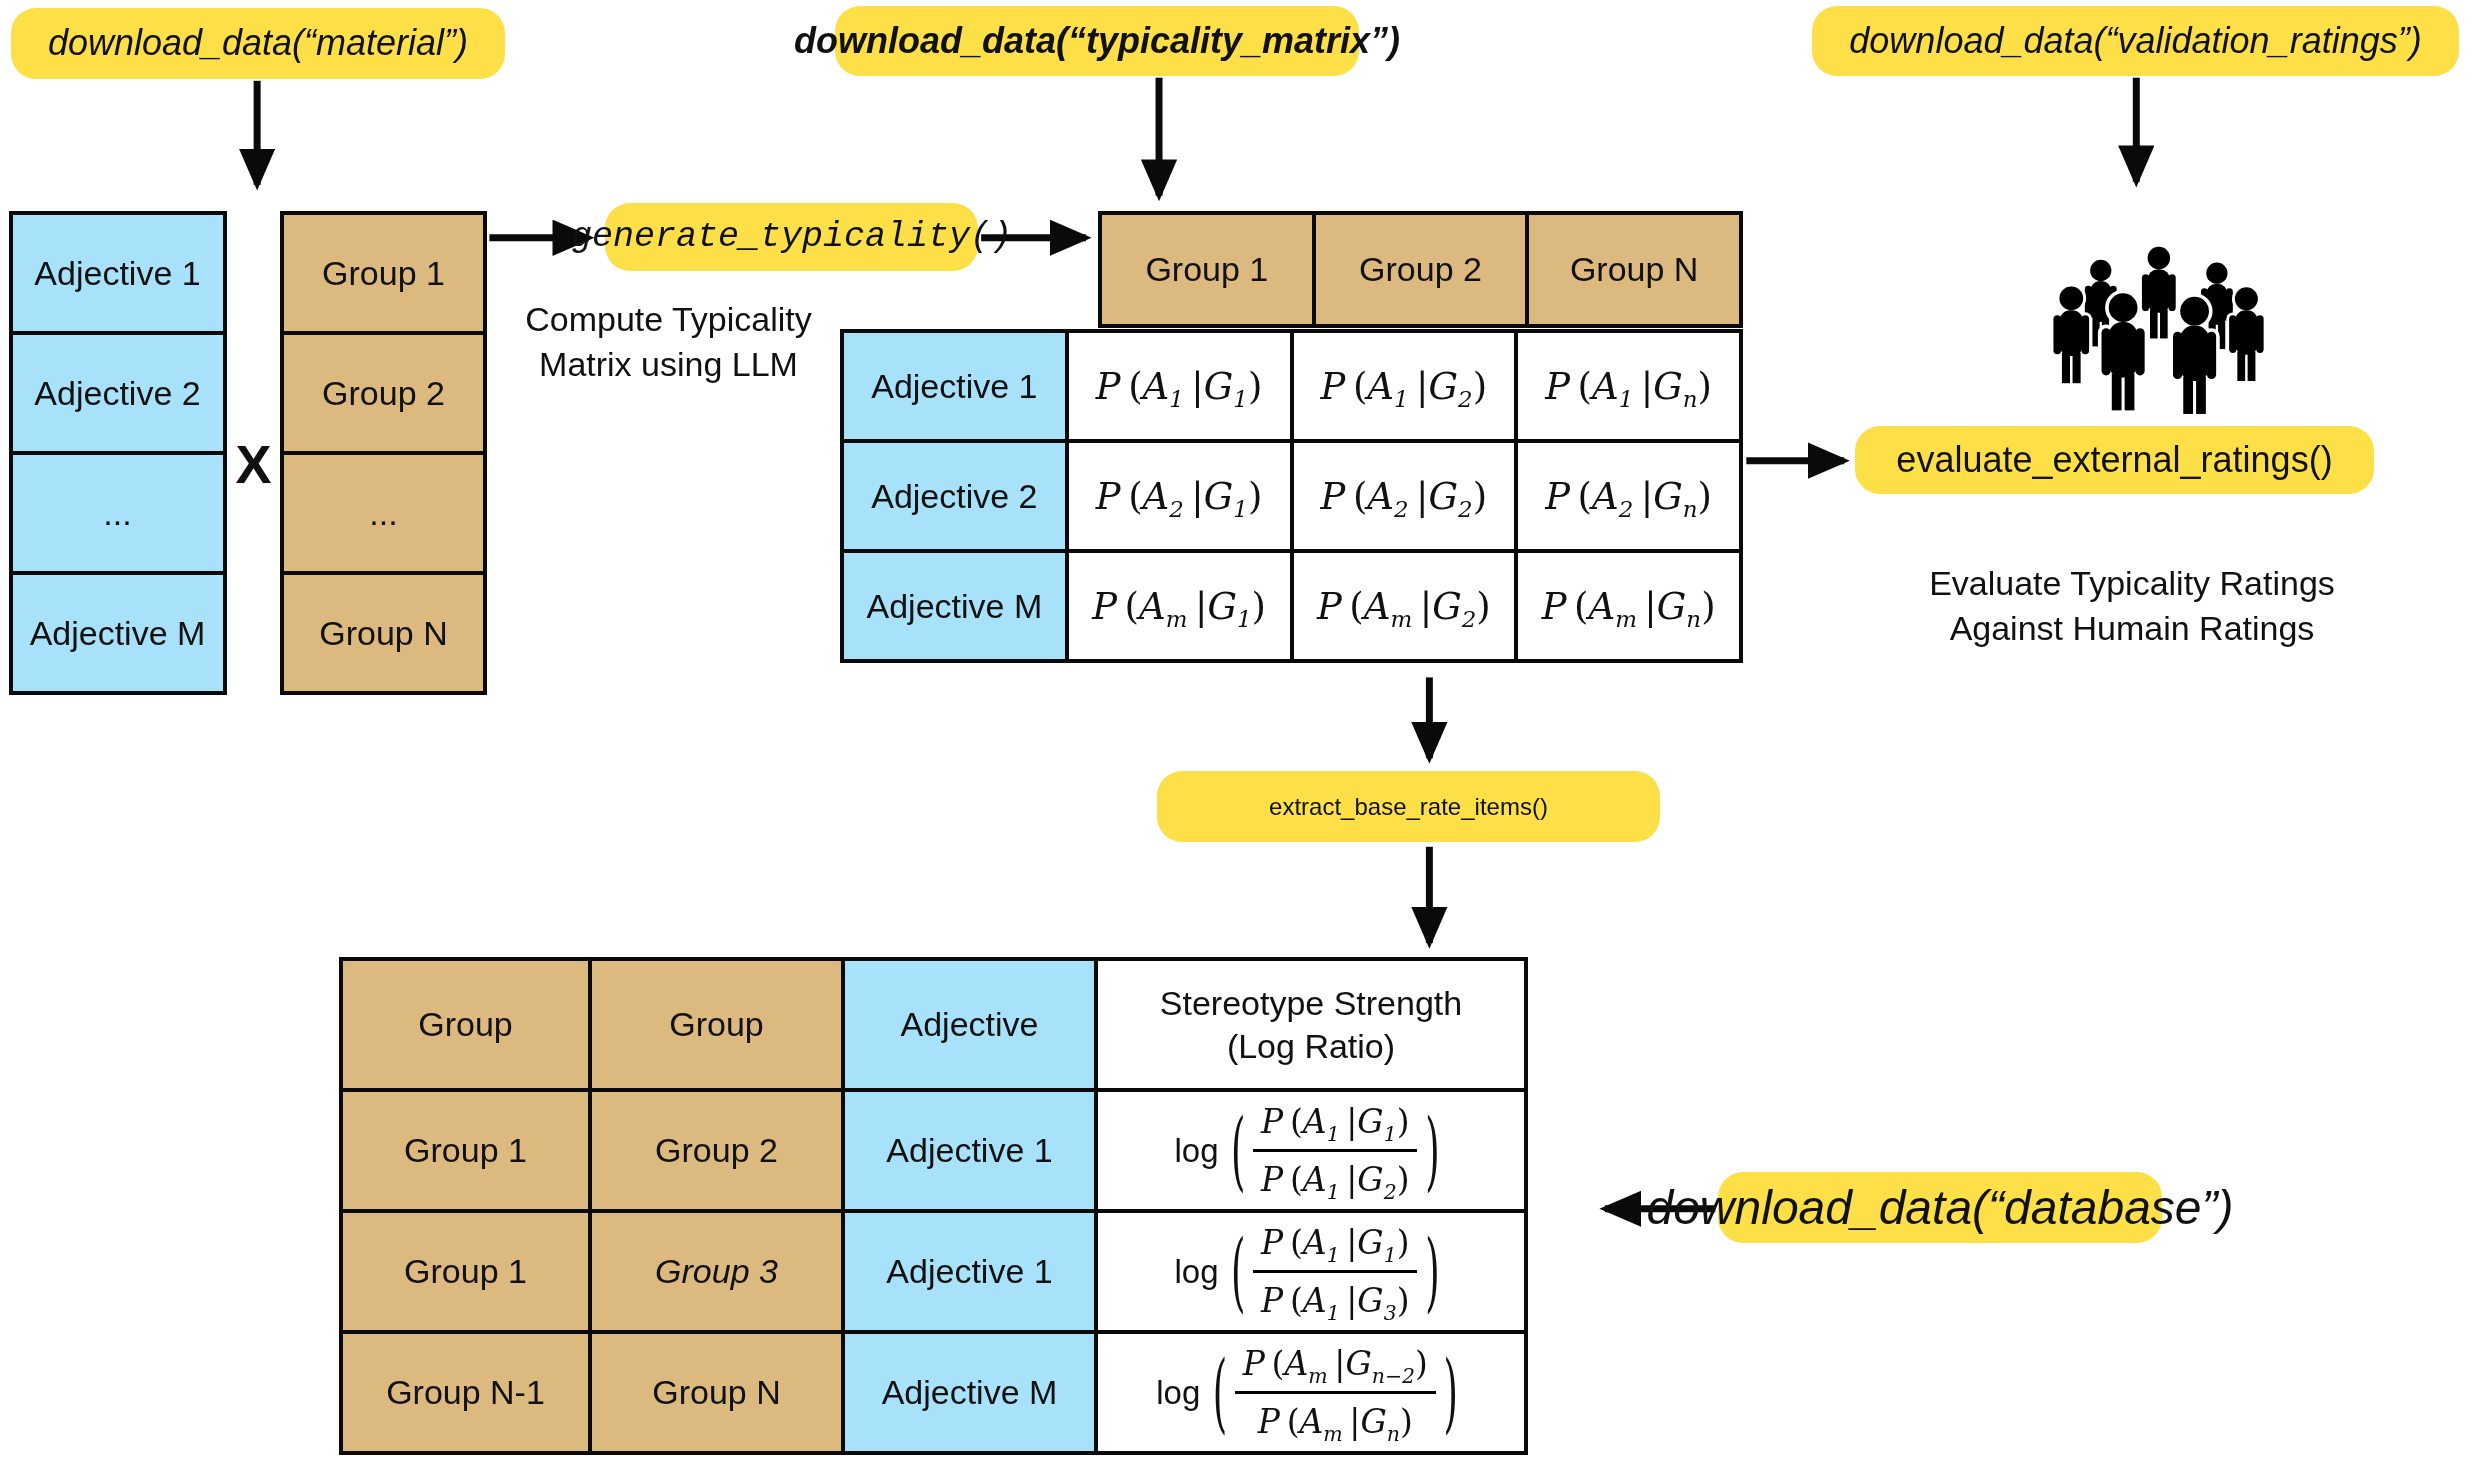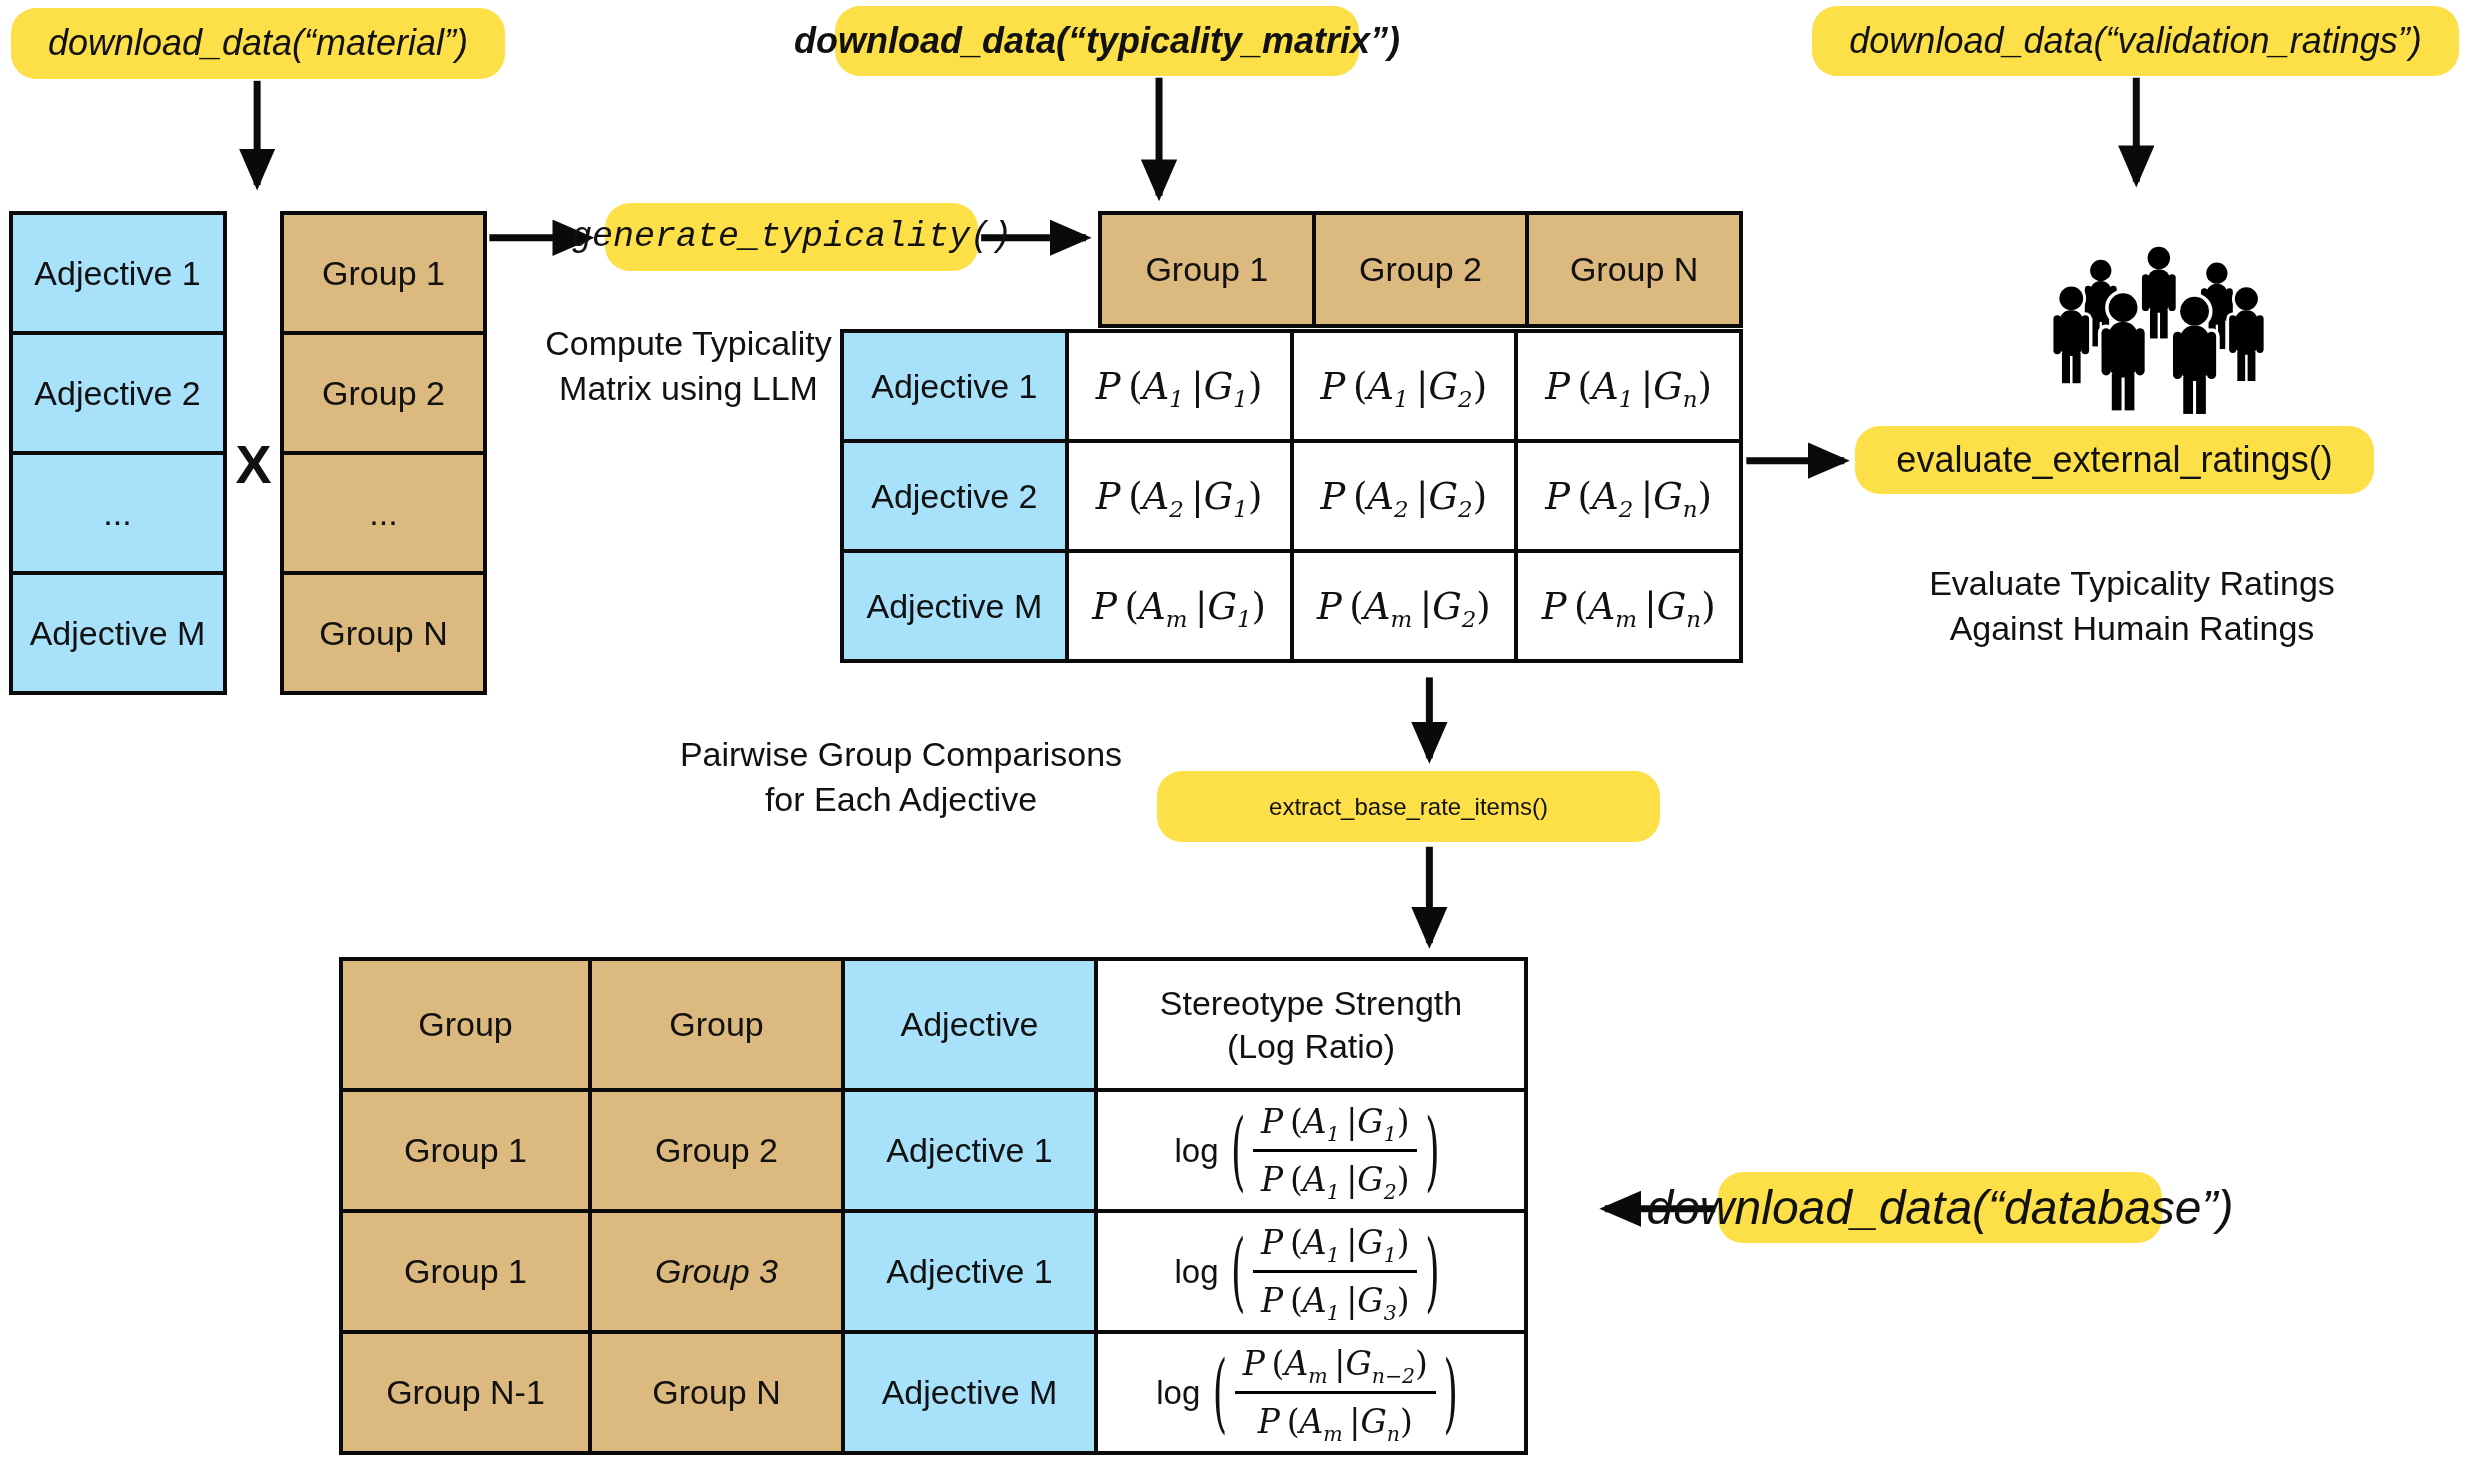--- a/index.html
+++ b/index.html
@@ -117,24 +117,22 @@
   </svg>
 
   <div class="pill code-italic" style="left:11px;top:7.8px;width:494px;height:71px;font-size:36px;">download_data(“material”)</div>
   <div class="pill code-italic" style="left:835px;top:6.2px;width:524px;height:70px;font-size:36px;font-weight:bold;">download_data(“typicality_matrix”)</div>
   <div class="pill code-italic" style="left:1812px;top:6.2px;width:647px;height:70px;font-size:36px;">download_data(“validation_ratings”)</div>
   <div class="pill code-italic" style="left:605px;top:203px;width:373px;height:68px;font-size:35px;font-family:Liberation Mono, monospace;">generate_typicality()</div>
   <div class="pill" style="left:1855px;top:426px;width:519px;height:68px;font-size:36px;">evaluate_external_ratings()</div>
   <div class="pill" style="left:1157px;top:771px;width:503px;height:71px;font-size:24px;">extract_base_rate_items()</div>
   <div class="pill code-italic" style="left:1718px;top:1172px;width:444px;height:71px;font-size:48px;">download_data(“database”)</div>
 
-  <div class="caption" style="left:502px;top:297px;width:373px;margin-top:24px;">Compute Typicality
+  <div class="caption" style="left:482px;top:297px;width:373px;">Compute Typicality
 Matrix using LLM</div>
-  <div class="caption" style="left:606px;top:732px;width:590px;">Pairwise Group Comparisons
-for Each Adjective</div>
   <div class="caption" style="left:1864px;top:561px;width:536px;">Evaluate Typicality Ratings
 Against Humain Ratings</div>
 
   <table class="diag" id="adjective-list" style="left:8.5px;top:211px;width:218px;">
       <tbody>
         <tr>
           <td class="cell-blue" style="height: 116px;">Adjective 1</td>
         </tr>
         <tr>
           <td class="cell-blue" style="height: 116px;">Adjective 2</td>

